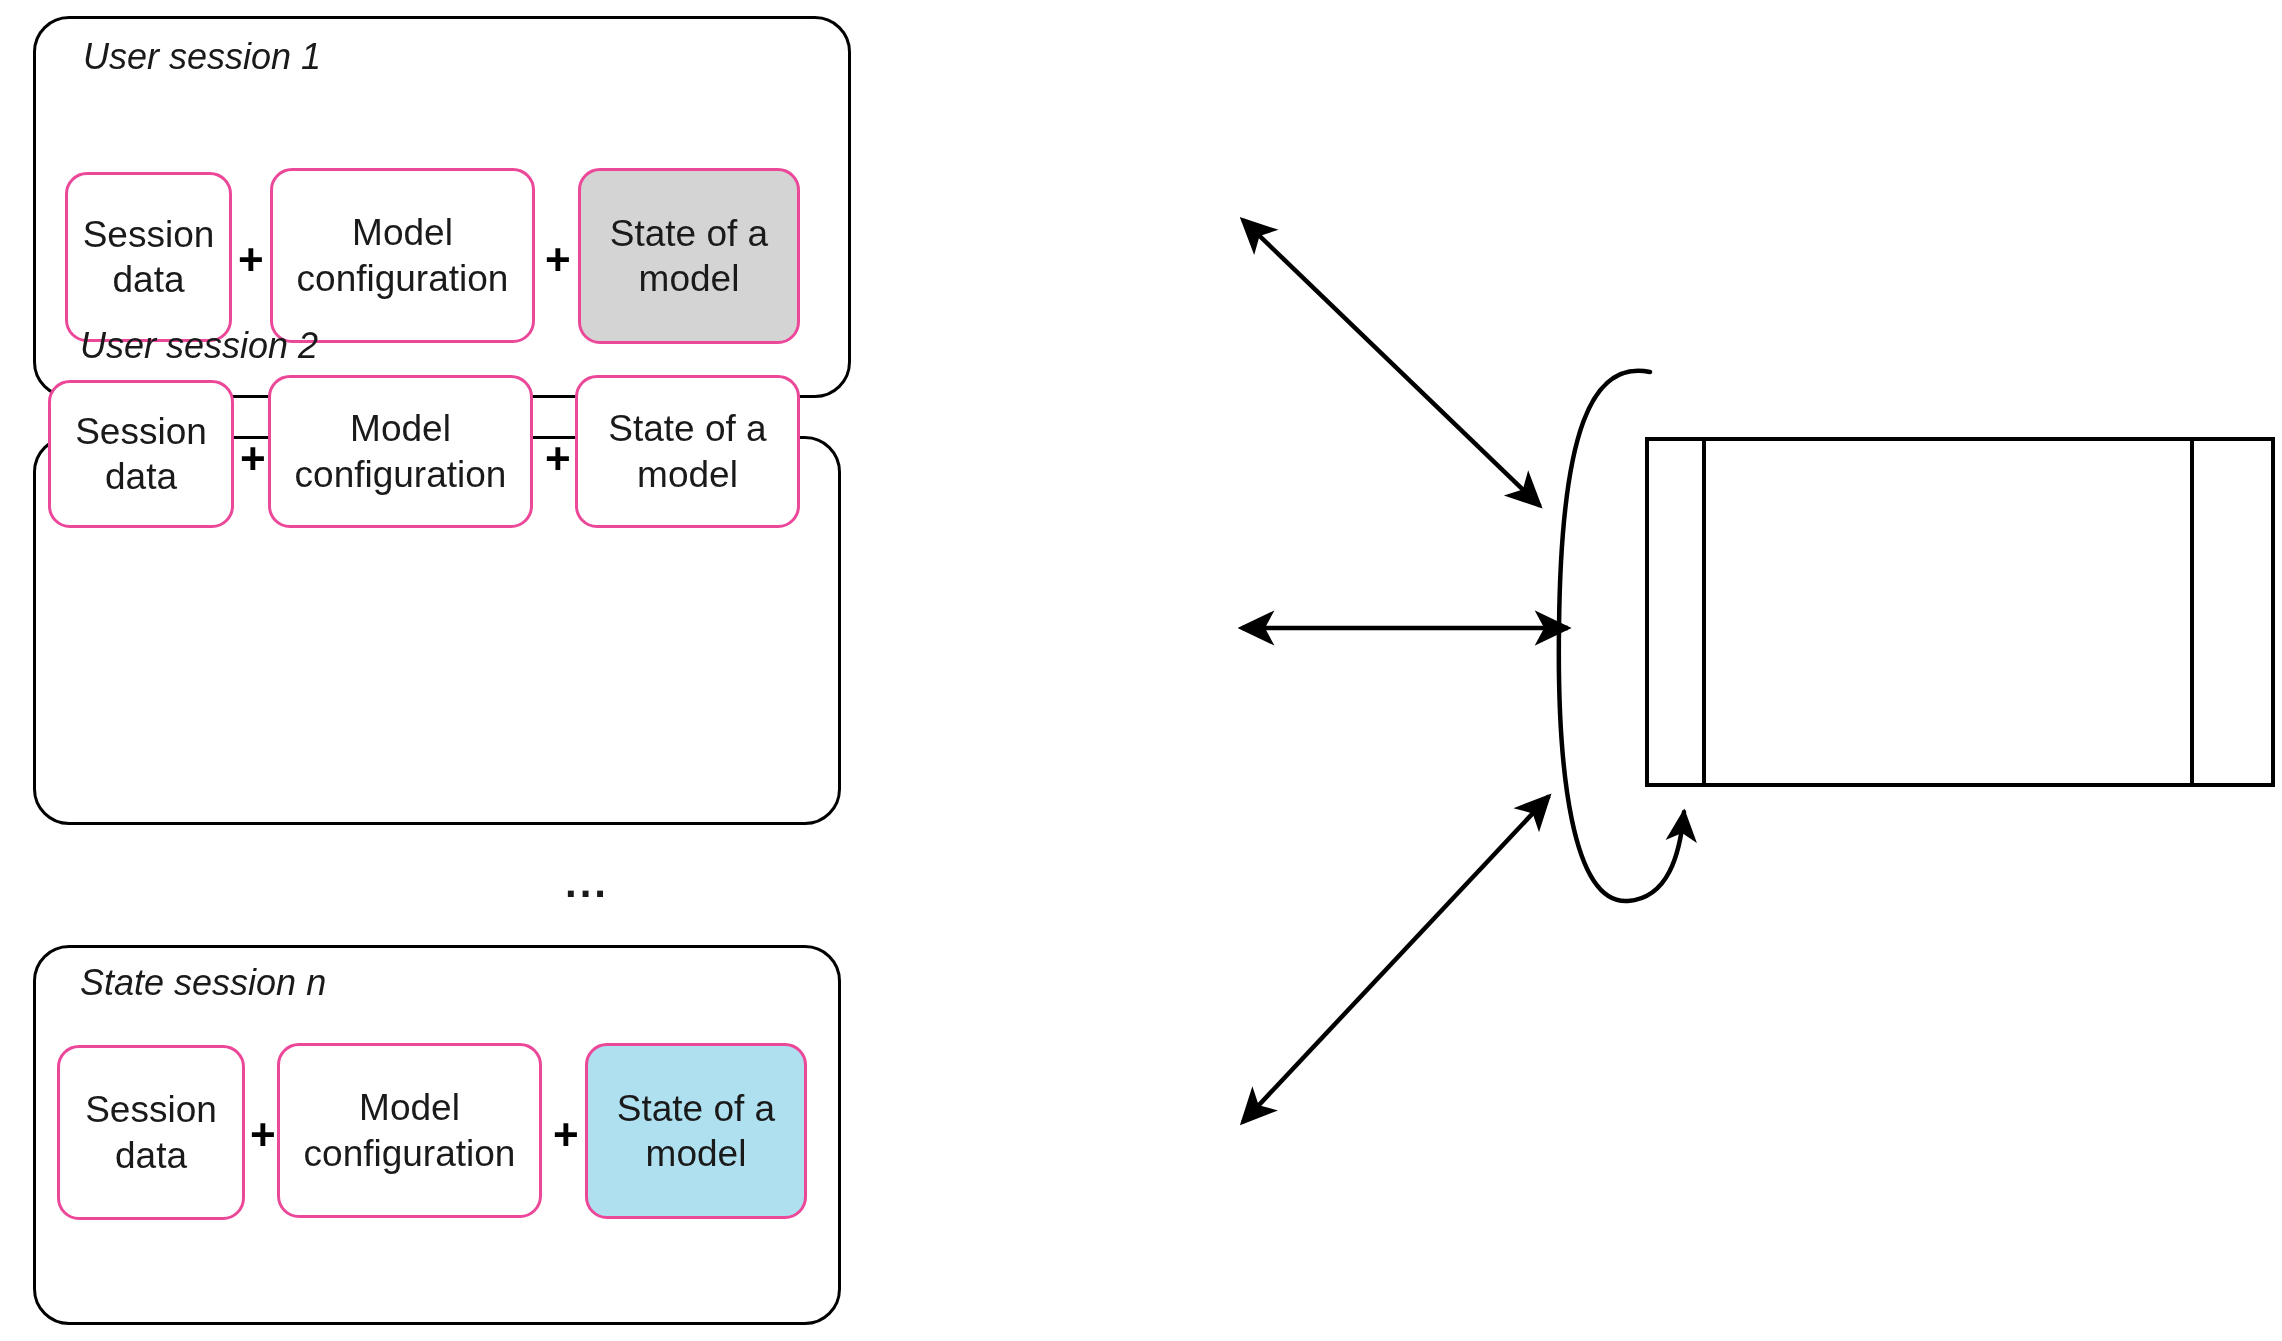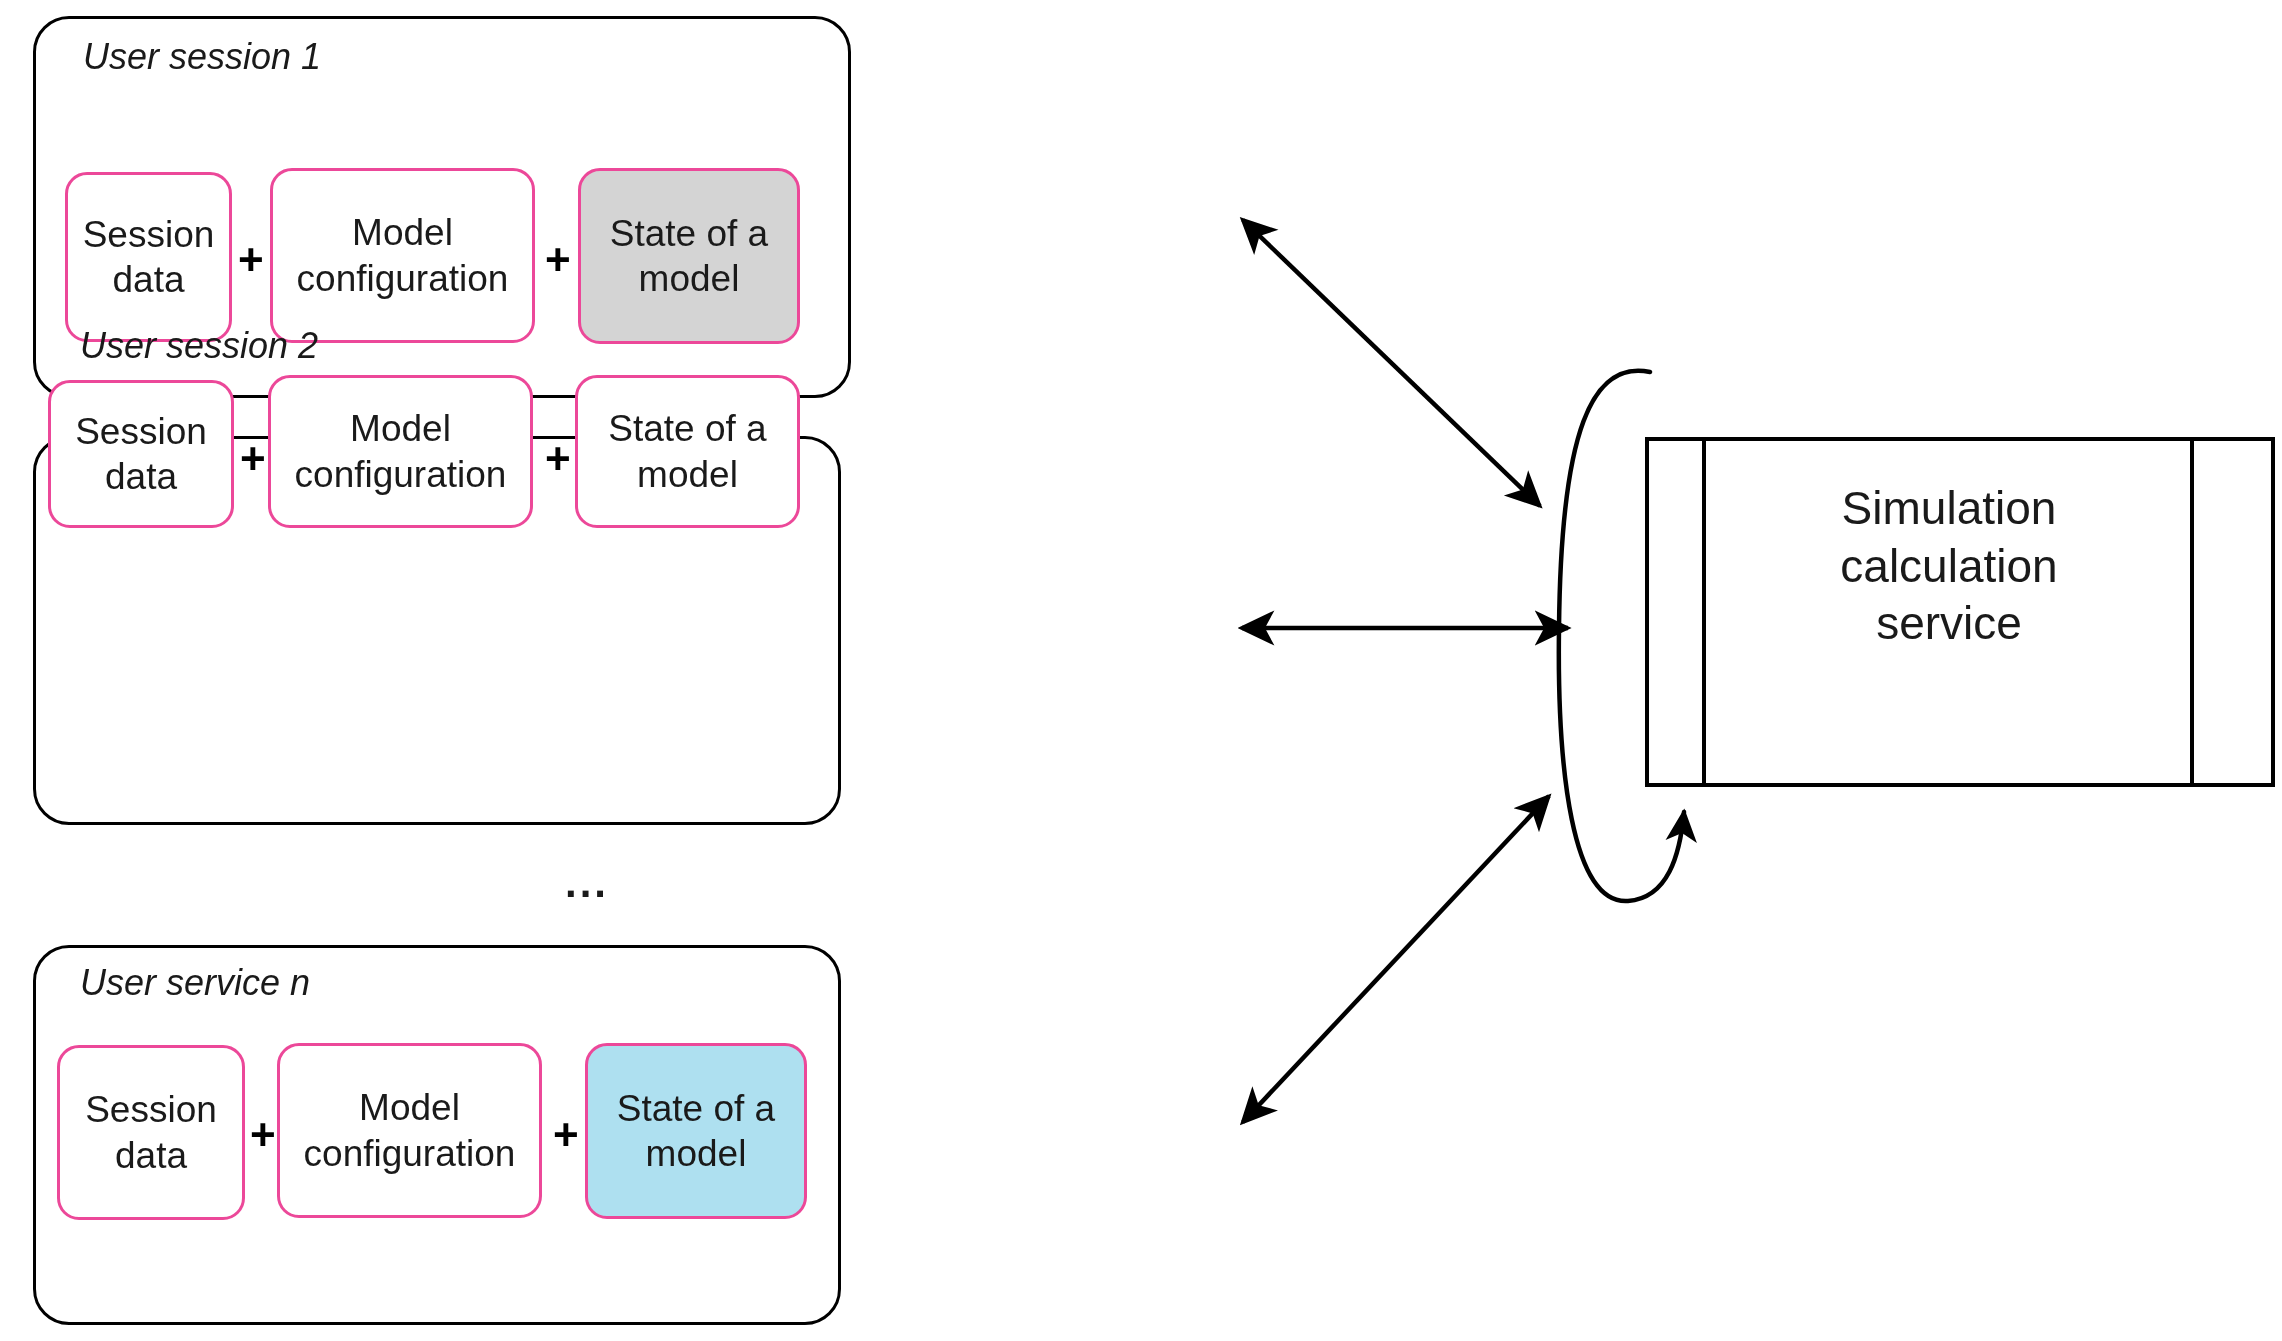--- a/index.html
+++ b/index.html
@@ -142,21 +142,21 @@
   <div class="part-box" style="left:575px; top:375px; width:225px; height:153px;">
     <span>
       <span>State of a</span><br>
       <span>model</span>
     </span>
   </div>
 
   <div class="ellipsis-dots" style="left:565px; top:862px;">...</div>
 
   <div class="session-box" style="left:33px; top:945px; width:808px; height:380px;"></div>
-  <div class="session-label" style="left:65px; top:962px;">User service n</div>
+  <div class="session-label" style="left:65px; top:962px;">State session n</div>
 
   <div class="part-box" style="left:57px; top:1045px; width:188px; height:175px;">
     <span>
       <span>Session</span><br>
       <span>data</span>
     </span>
   </div>
   <div class="plus" style="left:250px; top:1113px;">+</div>
   <div class="part-box" style="left:277px; top:1043px; width:265px; height:175px;">
     <span>
@@ -169,25 +169,20 @@
   <div class="part-box filled-blue" style="left:585px; top:1043px; width:222px; height:176px;">
     <span>
       <span>State of a</span><br>
       <span>model</span>
     </span>
   </div>
 
   <div class="service-shape" style="left:1645px; top:437px; width:630px; height:350px;"></div>
   <div class="service-divider" style="left:1702px; top:437px; height:350px;"></div>
   <div class="service-divider" style="left:2190px; top:437px; height:350px;"></div>
-  <div class="service-label" style="left:1710px; top:480px; width:478px;">
-    <span>Simulation</span><br>
-    <span>calculation</span><br>
-    <span>service</span>
-  </div>
 
   <svg class="layer" viewBox="0 0 2282 1341">
     <defs>
       <marker id="ah-end" markerWidth="9" markerHeight="9" refX="7.4" refY="4.5" orient="auto" markerUnits="strokeWidth">
         <path d="M0,0.6 L8.2,4.5 L0,8.4 L2.1,4.5 Z" fill="#000000"></path>
       </marker>
       <marker id="ah-start" markerWidth="9" markerHeight="9" refX="1.0" refY="4.5" orient="auto" markerUnits="strokeWidth">
         <path d="M8.2,0.6 L0,4.5 L8.2,8.4 L6.1,4.5 Z" fill="#000000"></path>
       </marker>
       <marker id="ah-loop" markerWidth="8" markerHeight="8" refX="6.6" refY="4" orient="auto" markerUnits="strokeWidth">

